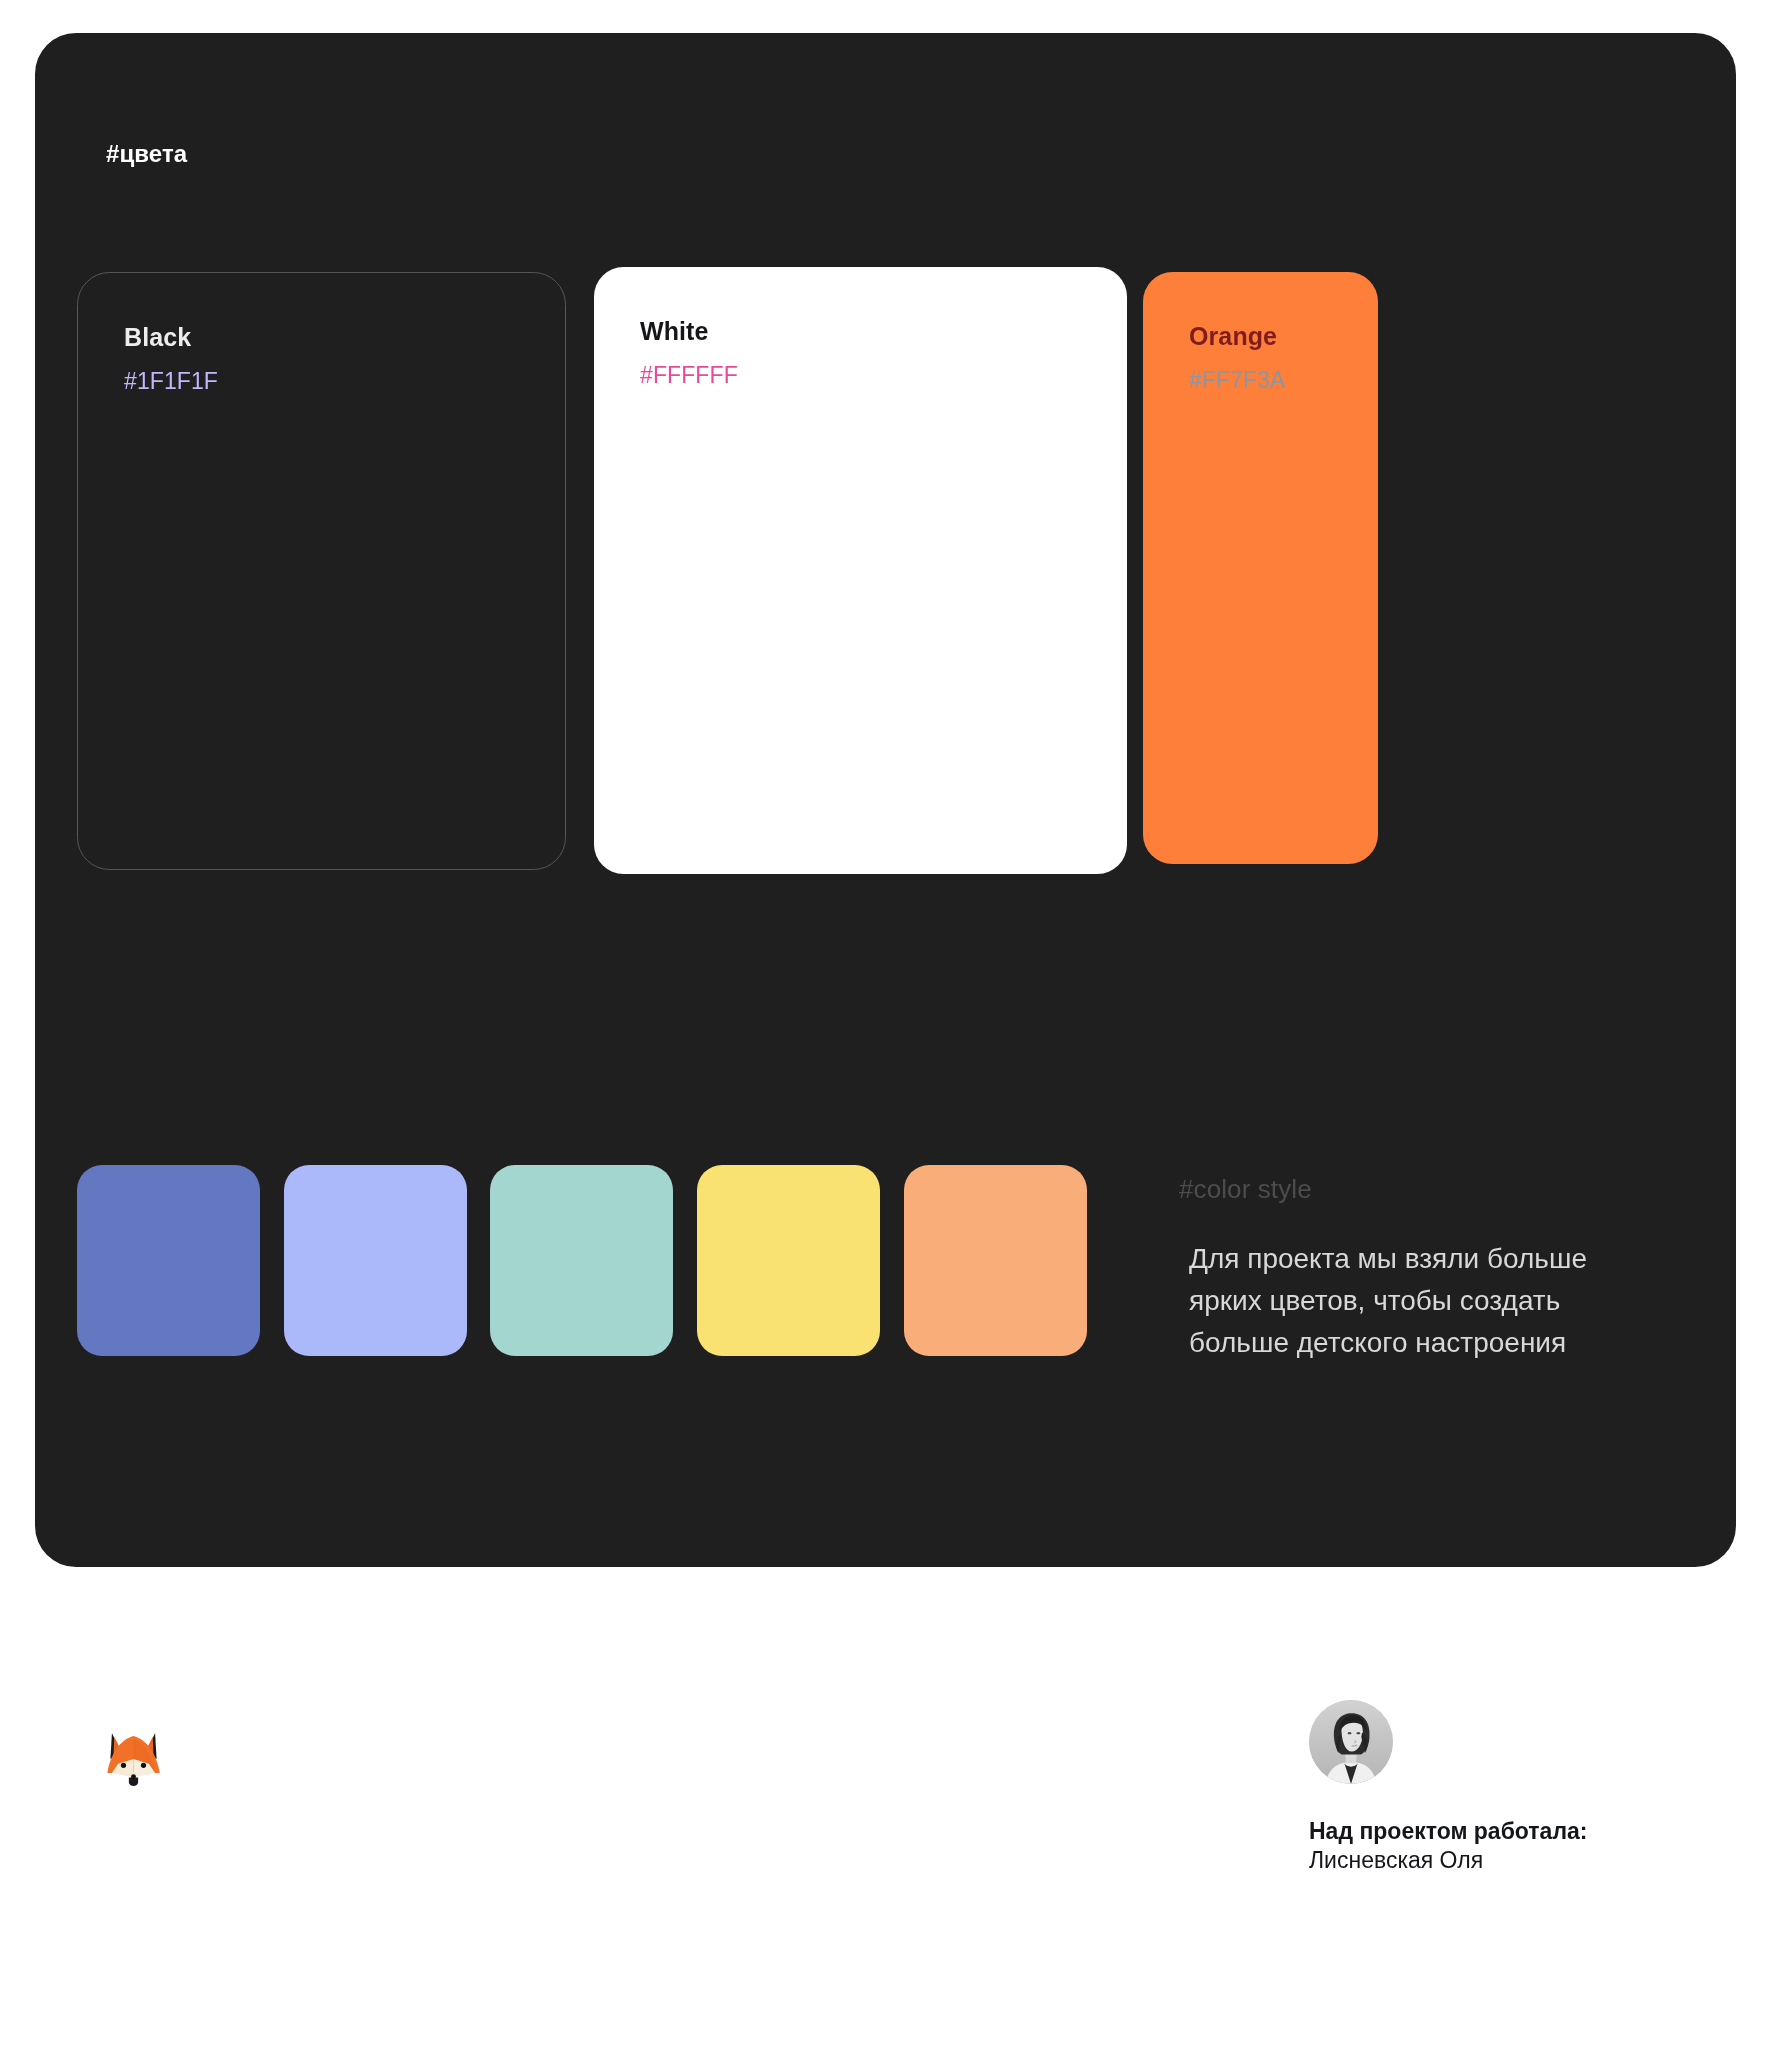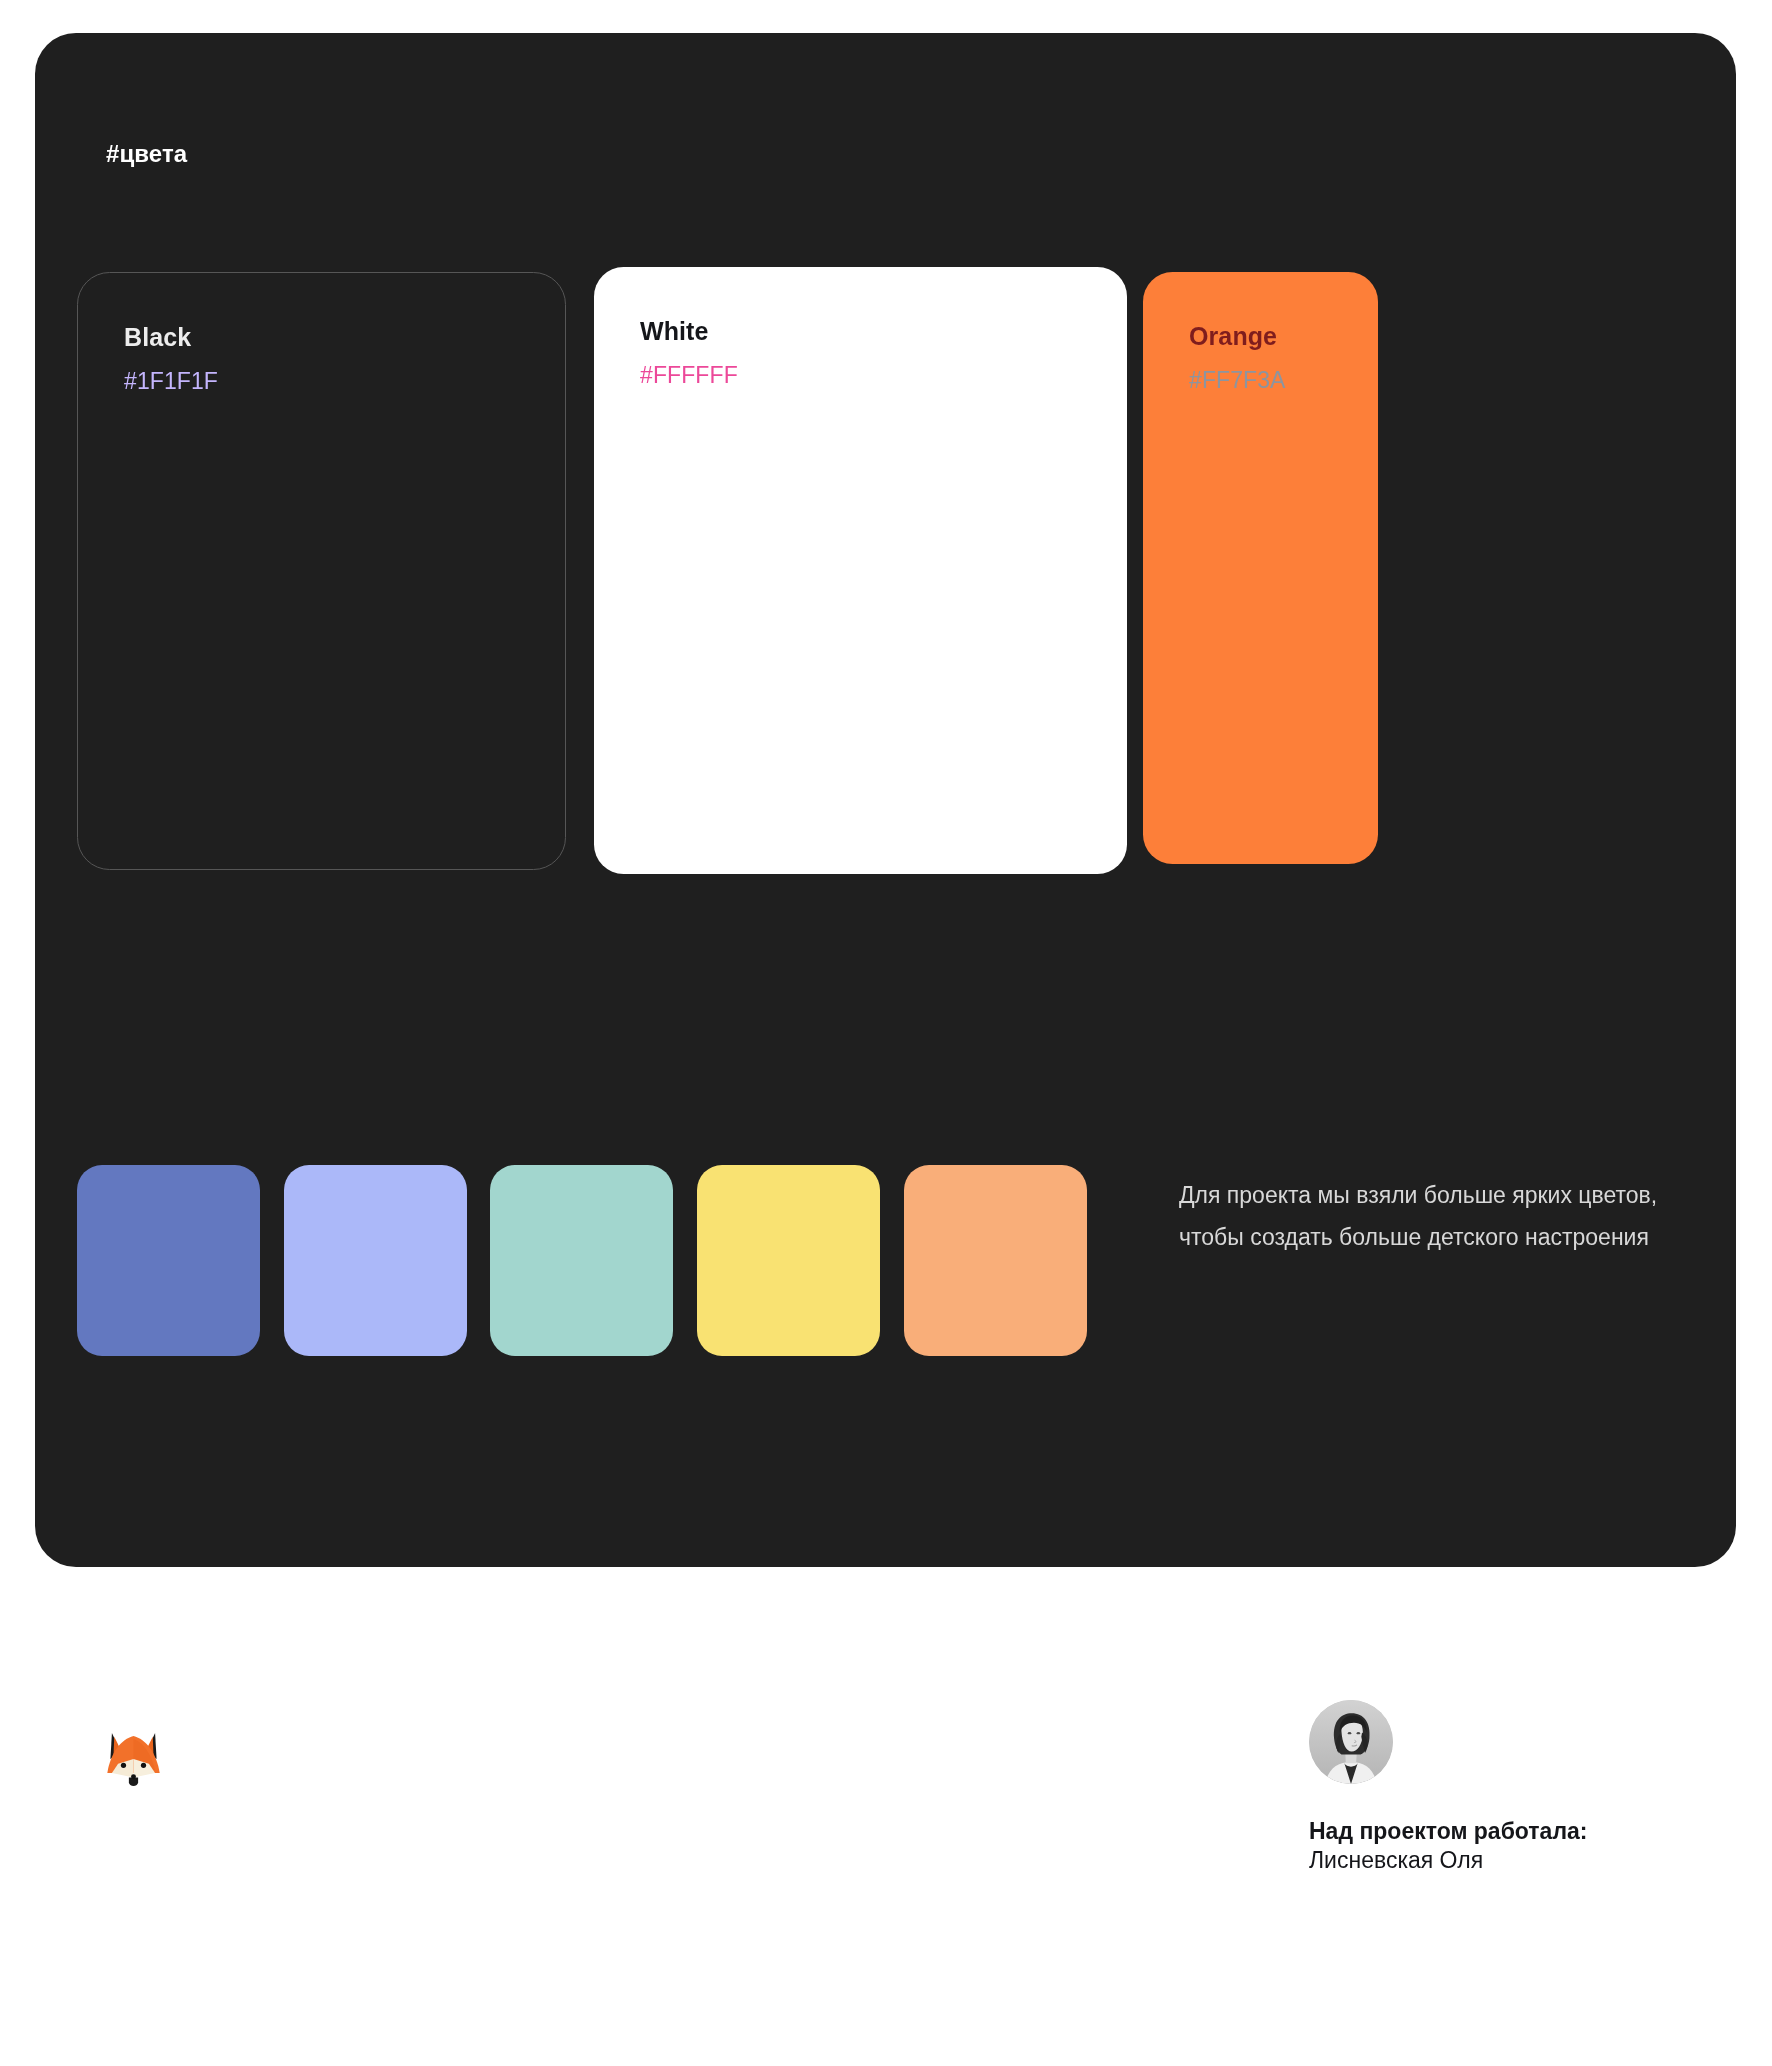--- a/index.html
+++ b/index.html
@@ -127,25 +127,25 @@
   }
   .style-note-title {
     font-size: 26px;
     font-weight: normal;
     color: #4C4C4C;
     letter-spacing: 0.1px;
     margin: 0 0 32.5px 0;
     white-space: nowrap;
   }
   .style-note-body {
-    font-size: 23px;
+    font-size: 28px;
     line-height: 42px;
     color: #D8D8D8;
     font-weight: normal;
-    margin: 0;
+    margin: 10px;
   }
 
   
   .footer {
     position: absolute;
     left: 0;
     top: 1567px;
     width: 1772px;
     height: 499px;
     padding-left: 44px;
@@ -216,20 +216,21 @@
 
 <div>
   <div class="swatch sw-0" style="background: rgb(99, 120, 192);"></div>
   <div class="swatch sw-1" style="background: rgb(171, 184, 249);"></div>
   <div class="swatch sw-2" style="background: rgb(162, 214, 206);"></div>
   <div class="swatch sw-3" style="background: rgb(249, 226, 114);"></div>
   <div class="swatch sw-4" style="background: rgb(249, 174, 121);"></div>
 </div>
 
 <div class="style-note">
+  <p class="style-note-title">#color style</p>
   <p class="style-note-body">Для проекта мы взяли больше ярких цветов, чтобы создать больше детского настроения</p>
 </div>
 
 <div class="footer">
 
   <div class="fox-logo">
     <svg viewBox="0 0 100 100" width="77" height="77" aria-hidden="true">
 
       <path d="M22 22 L34 48 L20 56 Z" fill="#1A1A1A"></path>
       <path d="M25 27 L35 47 L24 52 Z" fill="#E8641C"></path>

